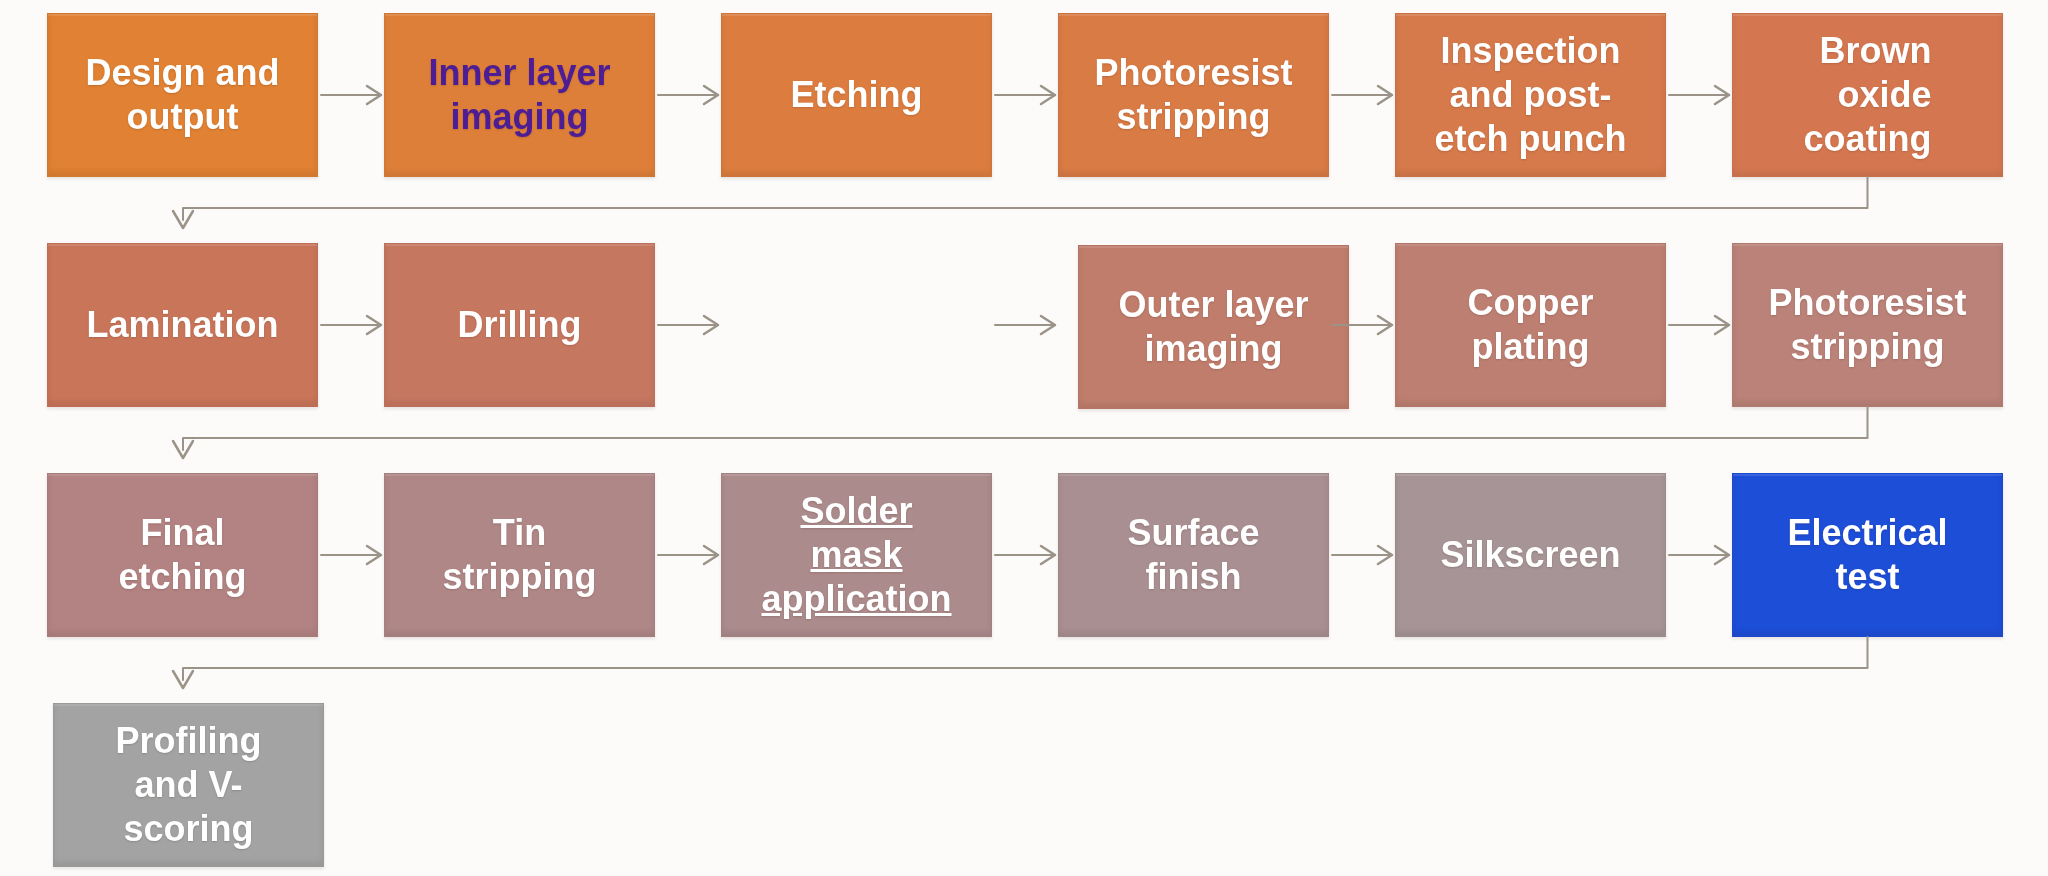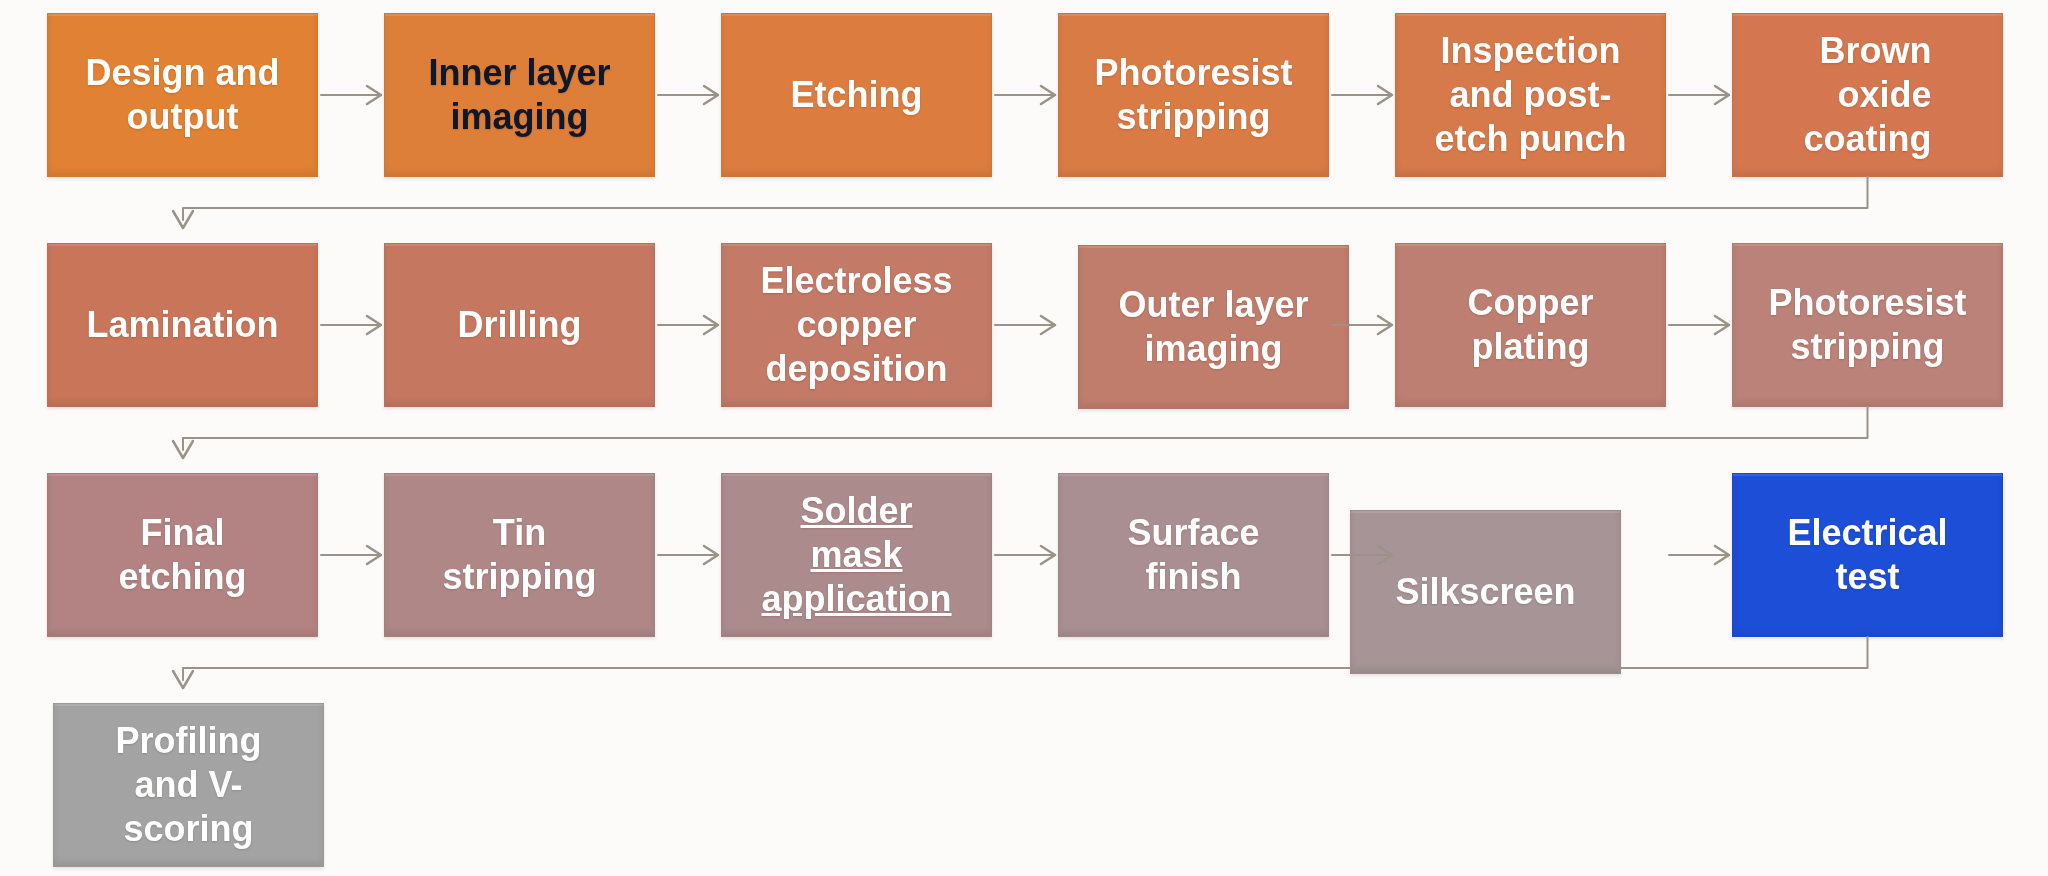--- a/index.html
+++ b/index.html
@@ -42,52 +42,49 @@
     border: 1px solid rgba(0,0,0,0.06);
     box-sizing: border-box;
   }
 </style>
 </head>
 <body>
 
 <div class="stage" style="background: rgb(252, 251, 250);">
   <div class="step" style="left: 47px; top: 13px; background-color: rgb(224, 129, 51); color: rgb(255, 255, 255);">Design and
 output</div>
-    <div class="step" style="left: 384px; top: 13px; background-color: rgb(222, 127, 57); color: #0f172a;">Inner layer
+    <div class="step" style="left: 384px; top: 13px; background-color: rgb(222, 127, 57); color: #4c1d95;">Inner layer
 imaging</div>
     <div class="step" style="left: 721px; top: 13px; background-color: rgb(220, 125, 63); color: rgb(255, 255, 255);">Etching</div>
     <div class="step" style="left: 1058px; top: 13px; background-color: rgb(217, 123, 69); color: rgb(255, 255, 255);">Photoresist
 stripping</div>
     <div class="step" style="left: 1395px; top: 13px; background-color: rgb(214, 121, 75); color: rgb(255, 255, 255);">Inspection
 and post-
 etch punch</div>
     <div class="step" style="left: 1732px; top: 13px; background-color: rgb(212, 119, 80); color: rgb(255, 255, 255); text-align: right;">Brown
 oxide
 coating</div>
     <div class="step" style="left: 47px; top: 243px; background-color: rgb(201, 117, 89); color: rgb(255, 255, 255);">Lamination</div>
     <div class="step" style="left: 384px; top: 243px; background-color: rgb(198, 119, 96); color: rgb(255, 255, 255); text-align: right;">Drilling</div>
-    <div class="step" style="left: 721px; top: 243px; background-color: rgb(195, 122, 102); color: rgb(255, 255, 255);">Electroless
-copper
-deposition</div>
     <div class="step" style="left: 1058px; top: 245px; background-color: rgb(192, 125, 108); color: rgb(255, 255, 255); margin-left: 20px;">Outer layer
 imaging</div>
     <div class="step" style="left: 1395px; top: 243px; background-color: rgb(189, 127, 114); color: rgb(255, 255, 255);">Copper
 plating</div>
     <div class="step" style="left: 1732px; top: 243px; background-color: rgb(186, 130, 120); color: rgb(255, 255, 255);">Photoresist
 stripping</div>
     <div class="step" style="left: 47px; top: 473px; background-color: rgb(178, 131, 130); color: rgb(255, 255, 255);">Final
 etching</div>
     <div class="step" style="left: 384px; top: 473px; background-color: rgb(175, 135, 135); color: rgb(255, 255, 255);">Tin
 stripping</div>
     <div class="step" style="left: 721px; top: 473px; background-color: rgb(172, 139, 140); color: rgb(255, 255, 255); text-decoration: underline;">Solder
 mask
 application</div>
     <div class="step" style="left: 1058px; top: 473px; background-color: rgb(169, 143, 145); color: rgb(255, 255, 255);">Surface
 finish</div>
-    <div class="step" style="left: 1350px; top: 473px; background-color: rgb(166, 148, 150); color: rgb(255, 255, 255); margin-top: 37px;">Silkscreen</div>
+    <div class="step" style="left: 1395px; top: 473px; background-color: rgb(166, 148, 150); color: rgb(255, 255, 255);">Silkscreen</div>
     <div class="step" style="left: 1732px; top: 473px; background-color: #1d4ed8; color: rgb(255, 255, 255);">Electrical
 test</div>
     <div class="step" style="left: 47px; top: 703px; background-color: rgb(163, 163, 163); color: rgb(255, 255, 255); margin-left: 6px;">Profiling
 and V-
 scoring</div>
     <svg class="connector-layer" viewBox="0 0 2048 876" xmlns="http://www.w3.org/2000/svg">
       <path d="M 321 95 H 381" fill="none" stroke="#9C9388" stroke-width="2" stroke-linecap="round" stroke-linejoin="round"></path>
       <path d="M 367 86 L 381 95 L 367 104" fill="none" stroke="#9C9388" stroke-width="2.5" stroke-linecap="round" stroke-linejoin="round"></path>
       <path d="M 658 95 H 718" fill="none" stroke="#9C9388" stroke-width="2" stroke-linecap="round" stroke-linejoin="round"></path>
       <path d="M 704 86 L 718 95 L 704 104" fill="none" stroke="#9C9388" stroke-width="2.5" stroke-linecap="round" stroke-linejoin="round"></path>

